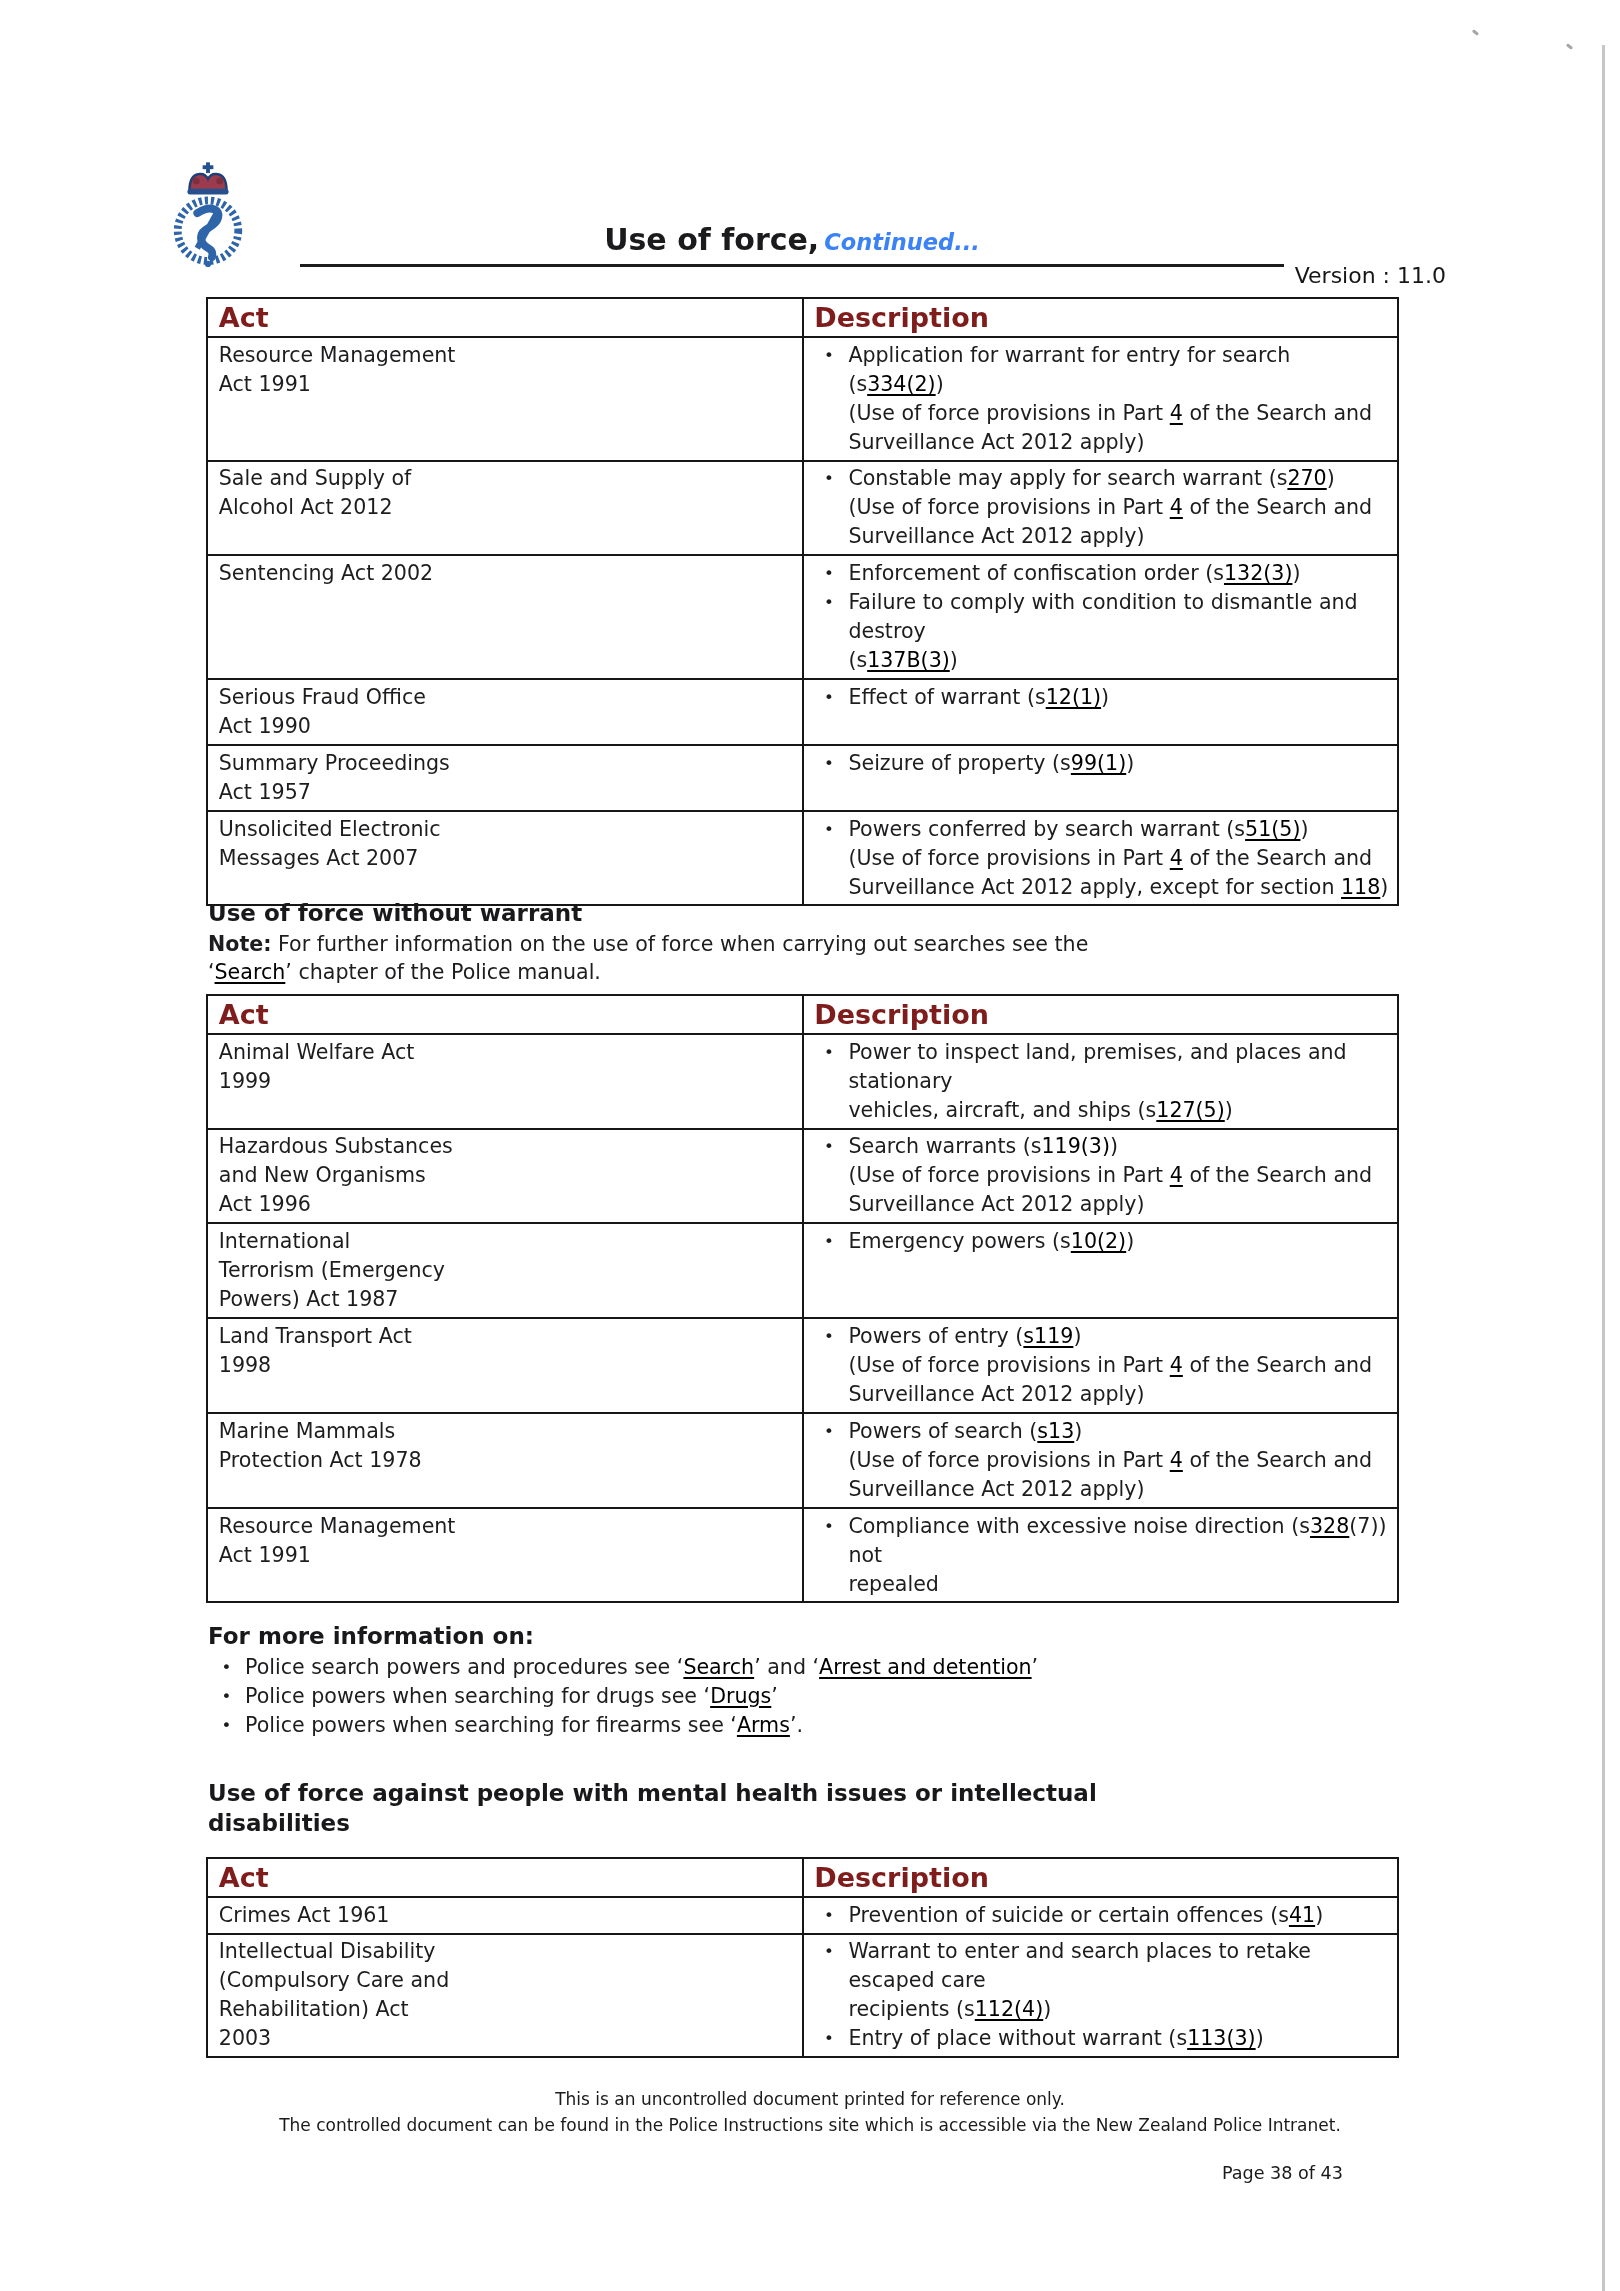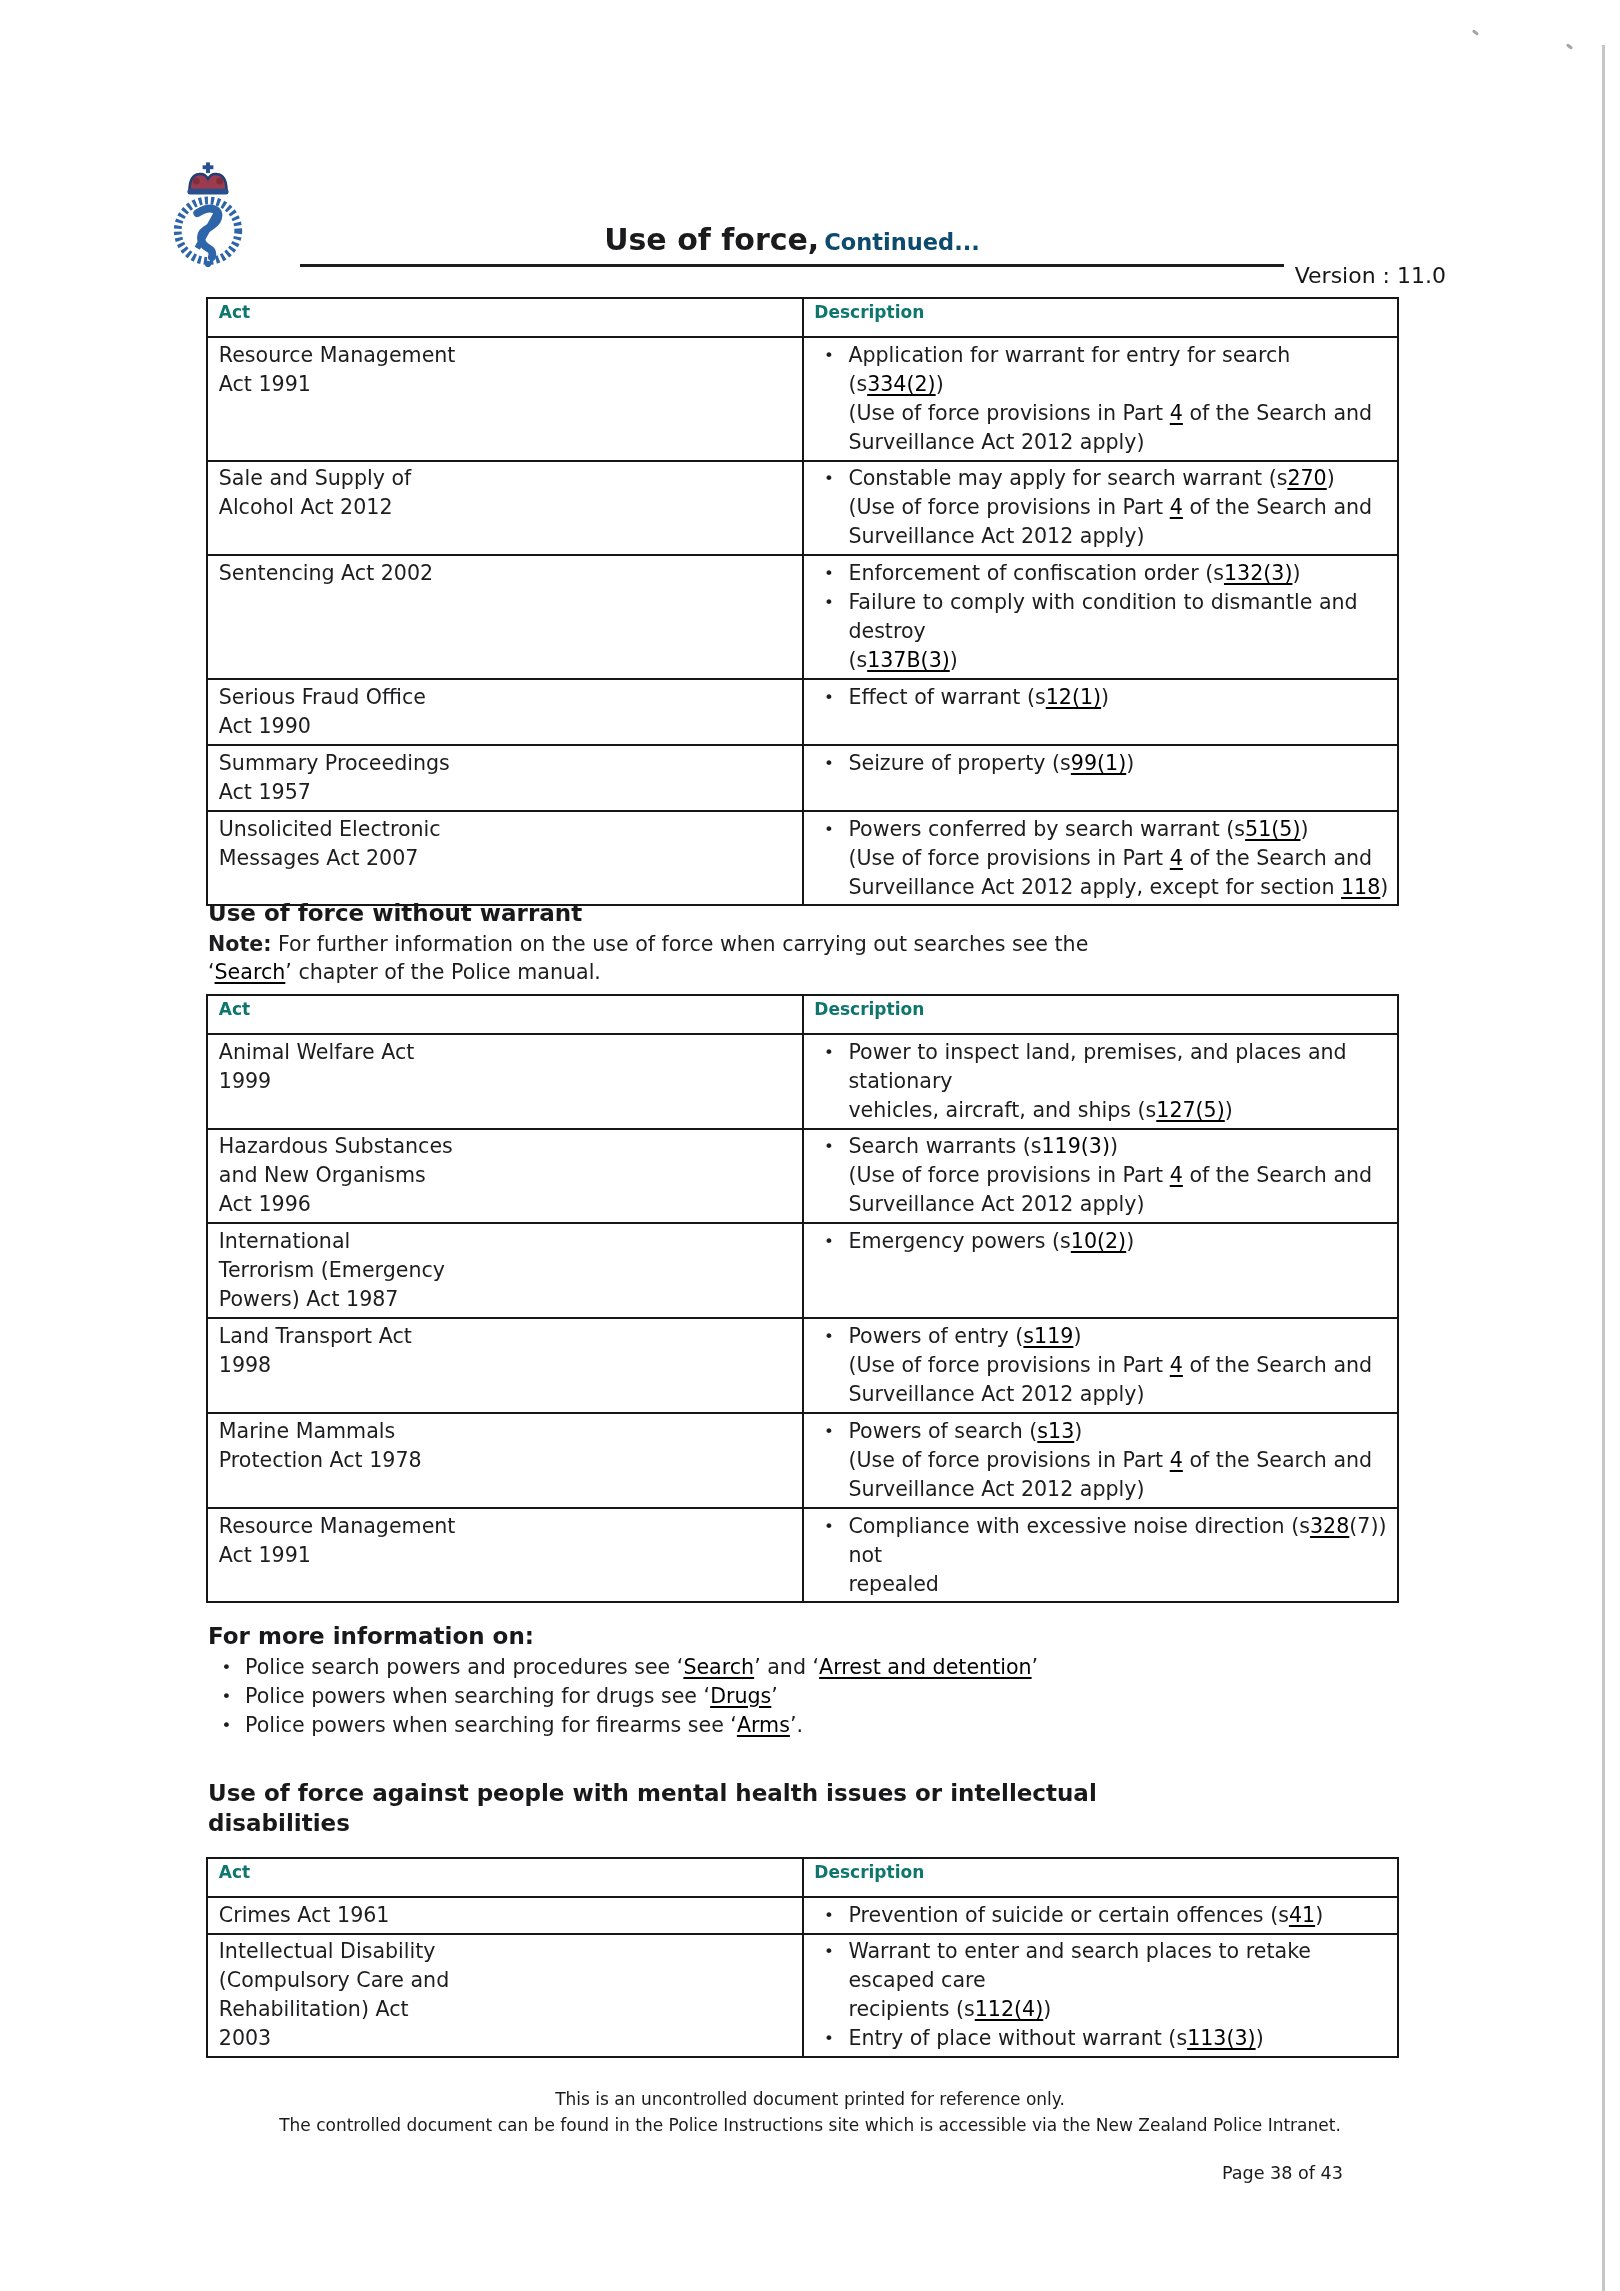--- a/index.html
+++ b/index.html
@@ -12,28 +12,28 @@
   .mark.m1{left:1472px;top:31px;}
   .mark.m2{left:1566px;top:45px;}
 
   
   .logo{position:absolute;left:167px;top:160px;width:82px;height:116px;}
 
   
   .title-block{position:absolute;left:300px;top:222px;width:984px;text-align:center;
                border-bottom:3.9px solid #1c1c1c;padding-bottom:6.9px;}
   .title-main{font-size:30px;font-weight:bold;color:#1b1b1d;}
-  .title-cont{font-size:22.5px;font-weight:bold;color:#0c4a6e;}
+  .title-cont{font-size:22.5px;font-weight:bold;color:#3b82f6;font-style:italic;}
 
   .version{position:absolute;top:263px;right:174px;font-size:22px;color:#161616;text-align:center;}
 
   
   table.acts{position:absolute;left:206px;width:1193px;border-collapse:collapse;table-layout:fixed;background:#fff;}
   table.acts th,table.acts td{border:2.9px solid #161616;vertical-align:top;}
-  table.acts th{font-size:17px;font-weight:bold;text-align:left;padding:2.9px 10.8px;height:31px;color:#0f766e;}
+  table.acts th{font-size:27px;font-weight:bold;text-align:left;padding:2.9px 10.8px;height:31px;color:#7f1d1d;}
   td.act{width:329px;font-size:20.6px;line-height:29px;padding:2.9px 10.8px;white-space:pre-line;margin-left:24px;}
   td.desc{font-size:20.6px;line-height:29px;padding:2.9px 5.9px;}
   #t1{top:297px;} #t2{top:994px;} #t3{top:1857px;}
 
   .bl{display:flex;align-items:flex-start;}
   .bm{flex:0 0 39px;width:39px;text-align:center;font-size:16.7px;line-height:29px;}
   .bt{flex:1;}
 
   .lnk{color:#000000;text-decoration:underline;text-decoration-thickness:2px;text-underline-offset:2.9px;cursor:pointer;}
   .lnk.nou{text-decoration:none;}

